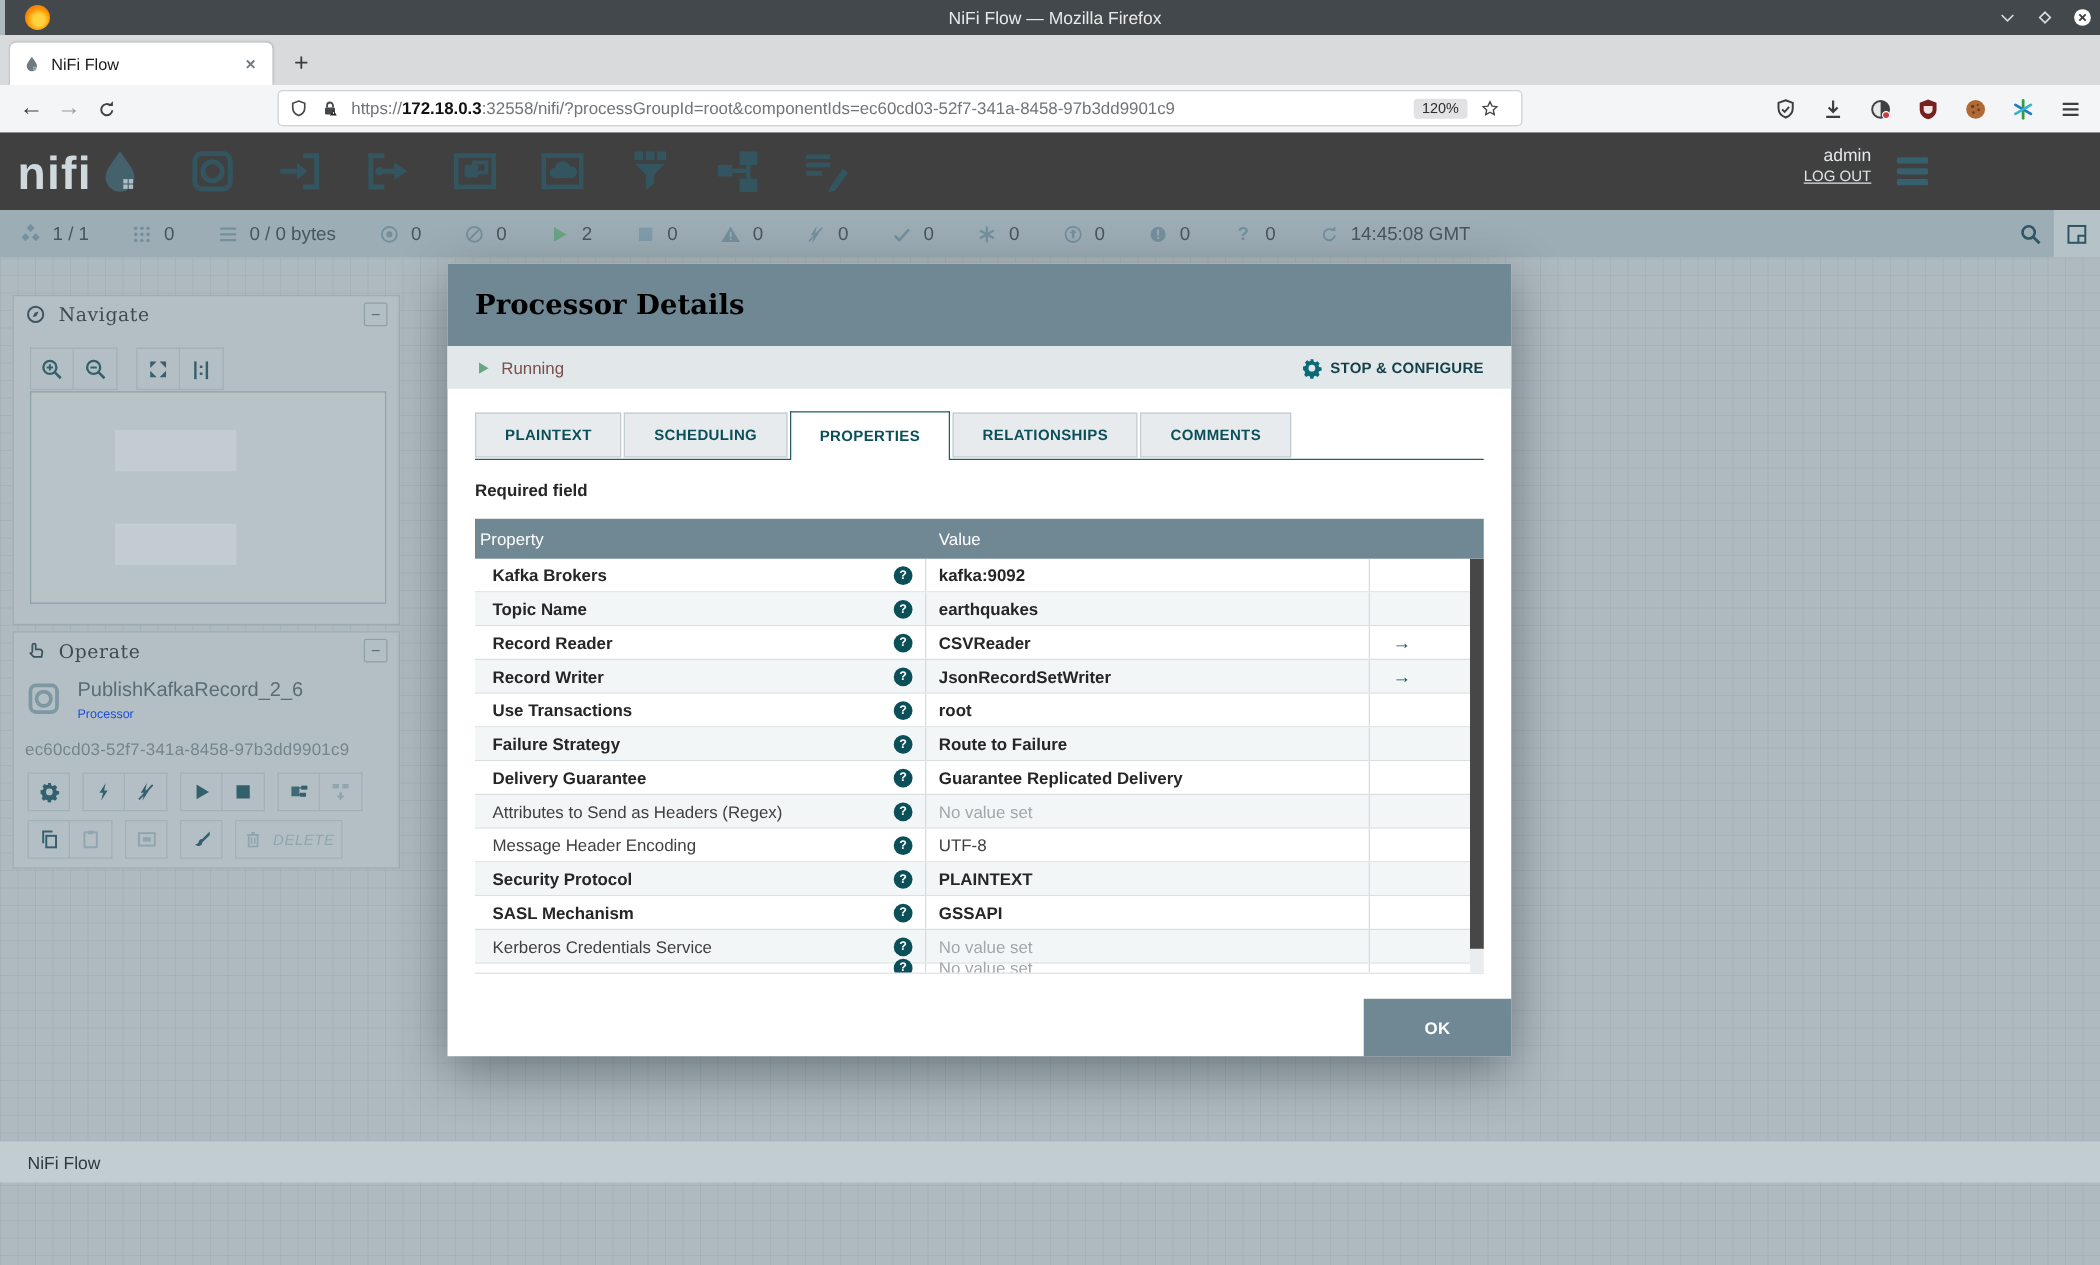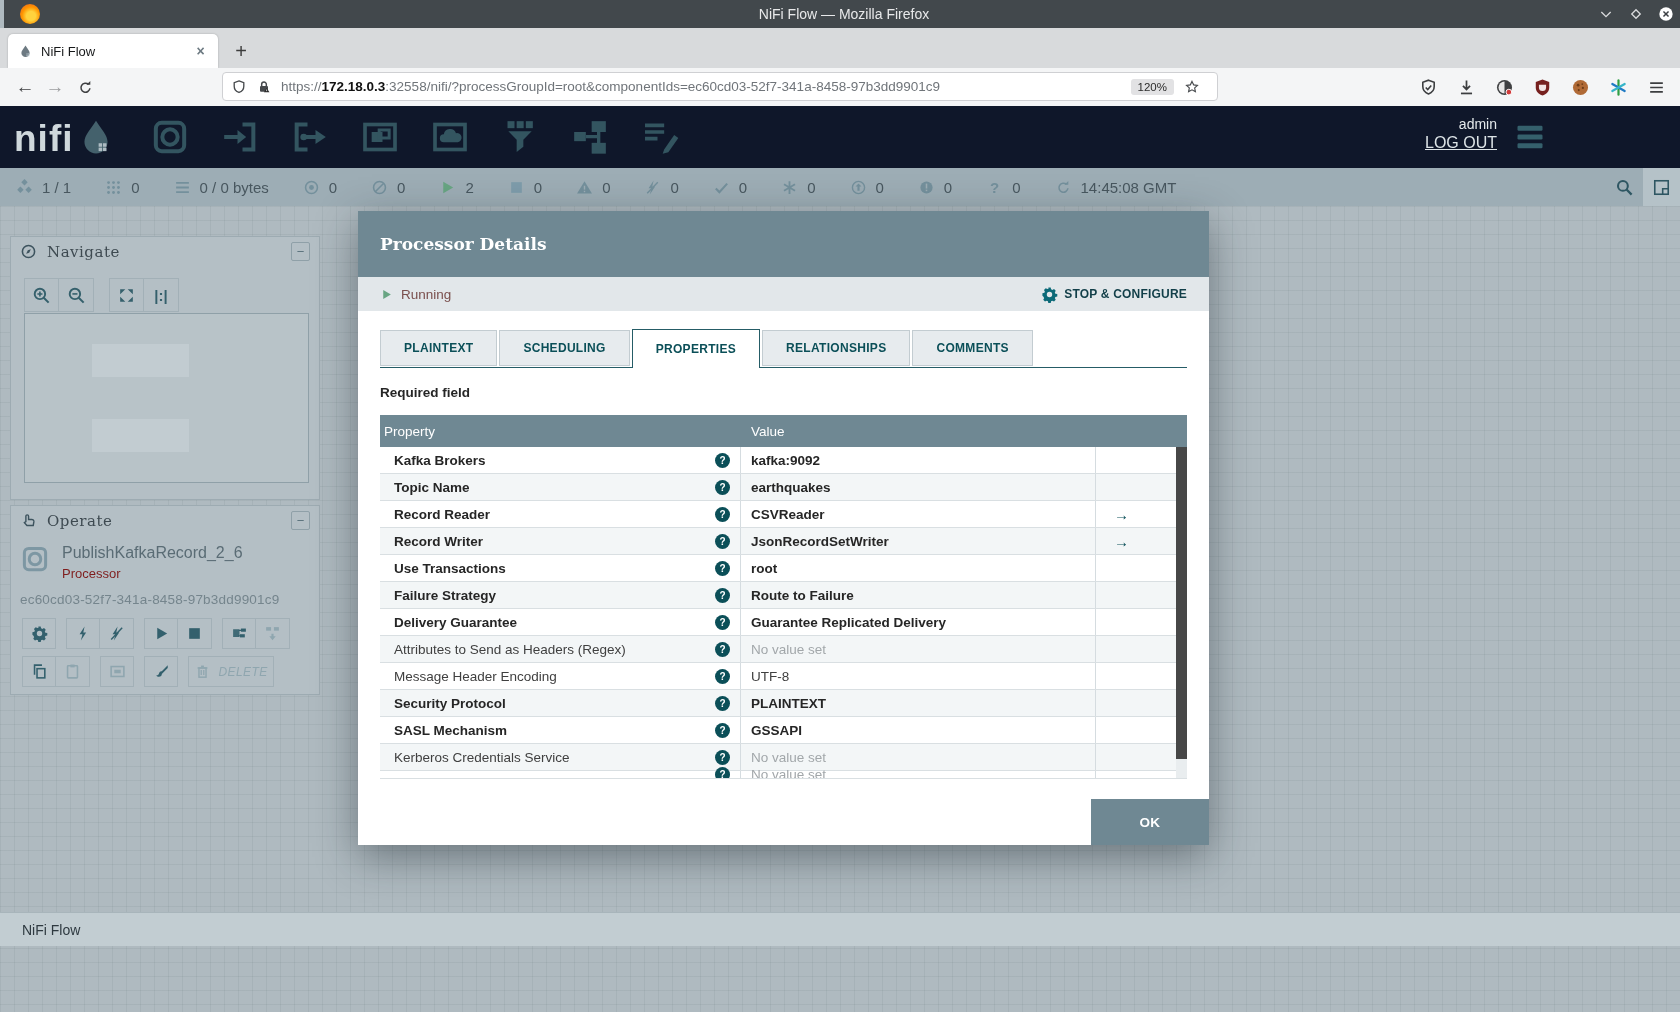--- a/index.html
+++ b/index.html
@@ -38,29 +38,29 @@
     border-radius:4px;display:flex;align-items:center;box-sizing:border-box;padding:0 8px;}
   .urlbar .ic{width:16px;height:16px;color:#46494c;margin-right:9px;flex:none;}
   .url-text{font-size:13.5px;color:#70757a;white-space:nowrap;overflow:hidden;flex:1;}
   .url-text b{color:#111;font-weight:bold;}
   .zoom-chip{flex:none;background:#e2e2e4;border-radius:3px;color:#2c2c2c;font-size:11.5px;padding:2px 7px;margin-right:10px;}
   .star-btn{flex:none;width:17px;height:17px;color:#4c4f52;}
   .fx-tools{position:absolute;right:14px;top:0;height:38px;display:flex;align-items:center;gap:19px;}
   .fx-tools .ic{width:19px;height:19px;color:#3c3e40;}
 
   
-  .nifi-toolbar{position:absolute;left:0;top:106px;width:100%;height:62px;background:#0f172a;}
+  .nifi-toolbar{position:absolute;left:0;top:106px;width:100%;height:62px;background:#404040;}
   .nifi-logo{position:absolute;left:14px;top:9px;display:flex;align-items:flex-end;}
   .nifi-logo .word{font-size:37px;font-weight:bold;letter-spacing:1px;color:#cfd8dc;line-height:44px;}
   .nifi-logo .ic{width:42px;height:46px;color:#44616c;margin-left:2px;}
   .nifi-tool-icons{position:absolute;left:150px;top:10px;display:flex;gap:30px;}
   .nifi-tool-icons .ic{width:40px;height:42px;color:#335560;}
   .admin-block{position:absolute;right:183px;top:10px;text-align:right;}
   .admin-name{font-size:14px;color:#e4e9eb;}
-  .logout{font-size:16px;color:#dde4e7;text-decoration:underline;margin-top:2px;display:inline-block;text-align:right;}
+  .logout{font-size:12px;color:#dde4e7;text-decoration:underline;margin-top:2px;display:inline-block;text-align:right;}
   .nifi-burger{position:absolute;right:134px;top:16px;width:32px;height:30px;color:#35606c;}
 
   .nifi-statusbar{position:absolute;left:0;top:168px;width:100%;height:38px;background:#9dadb5;display:flex;align-items:center;}
   .status-items{display:flex;align-items:center;gap:34px;margin-left:16px;}
   .sitem{display:flex;align-items:center;gap:9px;}
   .sitem .ic{width:17px;height:17px;color:#74909c;}
   .sitem .ic.txt{font-size:15px;color:#74909c;}
   .sitem.green .ic{color:#68a583;}
   .sitem.blue .ic{color:#7e9cab;}
   .scount{font-size:15px;color:#48575f;}
@@ -90,36 +90,36 @@
   .tool-sq + .tool-sq{border-left:none;}
   .tool-sq .ic{width:19px;height:19px;}
   .tool-sq .ic.txt{font-size:15px;color:#35606c;}
   .tool-gap{width:15px;}
   .birdseye{position:absolute;left:13px;top:76px;width:283px;height:168px;border:1px solid #8fa0a8;background:#b8c3c8;}
   .be-rect{position:absolute;width:97px;height:33px;background:#c2ccd1;}
 
   .op-comp{position:absolute;left:9px;top:38px;display:flex;gap:12px;}
   .op-comp .ic{width:30px;height:30px;color:#7d97a3;}
   .op-name{font-size:16px;color:#5a6c75;line-height:18px;}
-  .op-type{font-size:13px;color:#7f1d1d;margin-top:4px;}
+  .op-type{font-size:10px;color:#1d4ed8;margin-top:4px;}
   .op-id{position:absolute;left:9px;top:86px;font-size:13.5px;color:#75858d;letter-spacing:.2px;}
   .op-row{position:absolute;left:11px;display:flex;}
   .op-btn{width:34px;height:31px;border:1px solid #a2b0b7;display:flex;align-items:center;justify-content:center;
     color:#33606d;box-sizing:border-box;background:transparent;}
   .op-btn + .op-btn{border-left:none;}
   .op-btn.disabled{color:#8fa6af;}
   .op-btn .ic{width:17px;height:17px;}
   .op-gap{width:10px;}
   .op-btn.wide{width:86px;gap:7px;font-size:12px;letter-spacing:.4px;color:#8fa6af;}
 
   
   .dialog{position:absolute;left:358px;top:211px;width:851px;height:634px;background:#fff;
     box-shadow:0 12px 40px rgba(20,30,38,.45);}
   .dlg-head{height:66px;background:#6f8893;display:flex;align-items:center;}
-  .dlg-title{font-family:"DejaVu Serif",serif;font-weight:bold;font-size:17px;color:#ffffff;margin-left:22px;}
+  .dlg-title{font-family:"DejaVu Serif",serif;font-weight:bold;font-size:22px;color:#000000;margin-left:22px;}
   .dlg-status{height:34px;background:#e2e7ea;display:flex;align-items:center;padding:0 22px;}
   .dlg-status .runic{width:13px;height:13px;color:#68a583;margin-right:8px;}
   .run-label{font-size:13.5px;color:#7a4f4d;}
   .dlg-action{margin-left:auto;display:flex;align-items:center;gap:6px;}
   .dlg-action .ic{width:17px;height:17px;color:#0c6a78;}
   .action-label{font-size:12px;font-weight:bold;color:#123f49;letter-spacing:.2px;}
   .dlg-tabs{position:absolute;left:22px;right:22px;top:118px;height:38px;display:flex;gap:2px;
     border-bottom:1px solid #255c66;}
   .dtab{height:36px;margin-top:1px;background:#e7ebee;border:1px solid #c3ccd1;box-sizing:border-box;
     display:flex;align-items:center;justify-content:center;padding:0 23px;font-size:12px;font-weight:bold;

